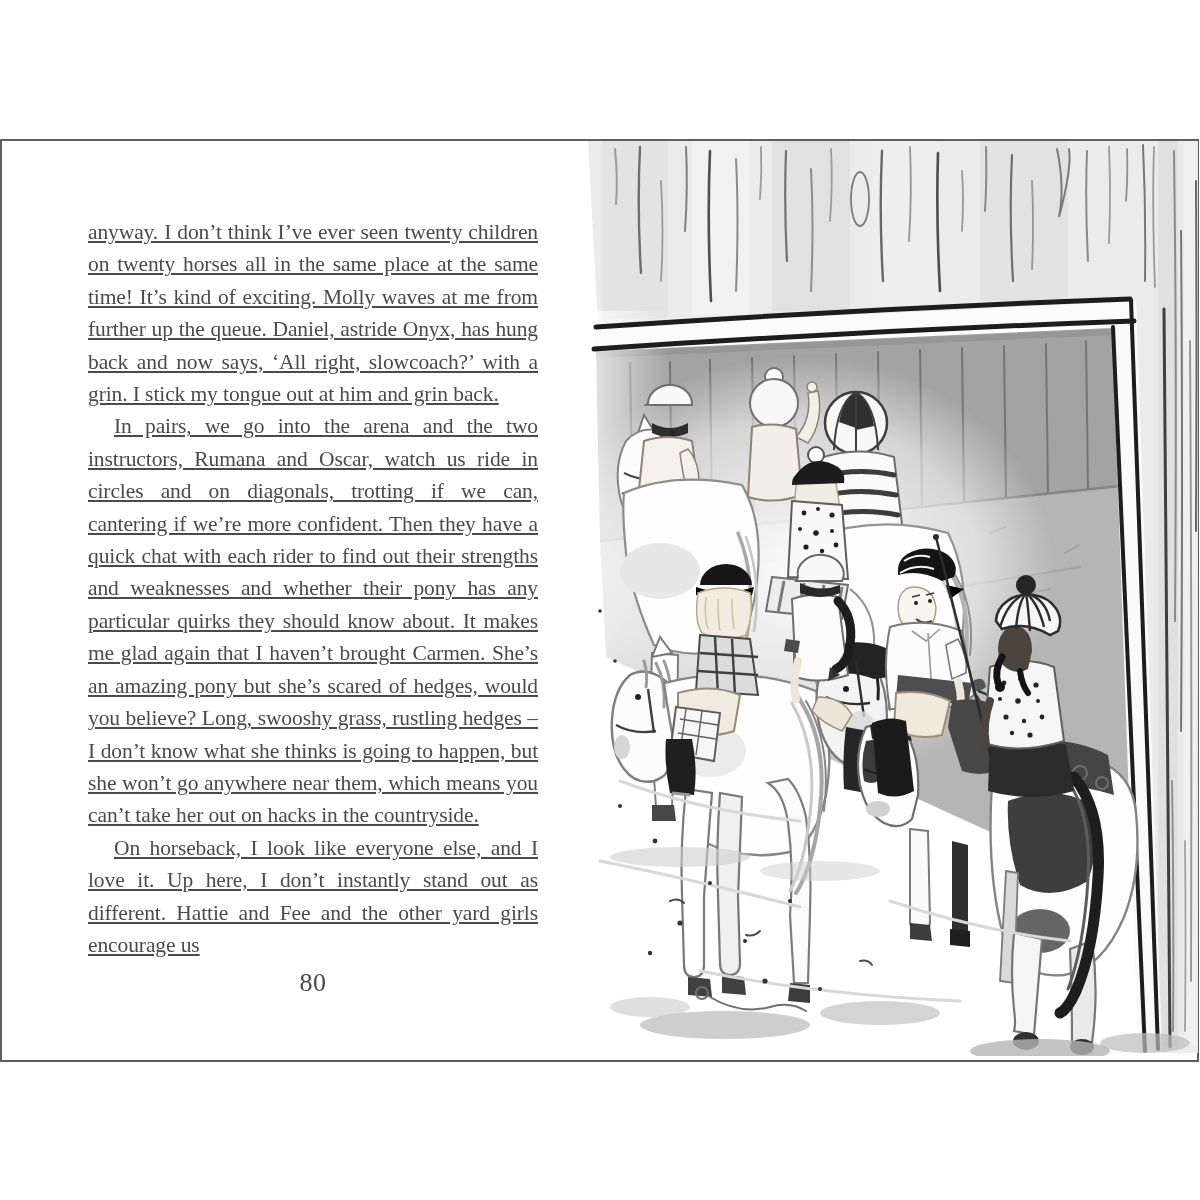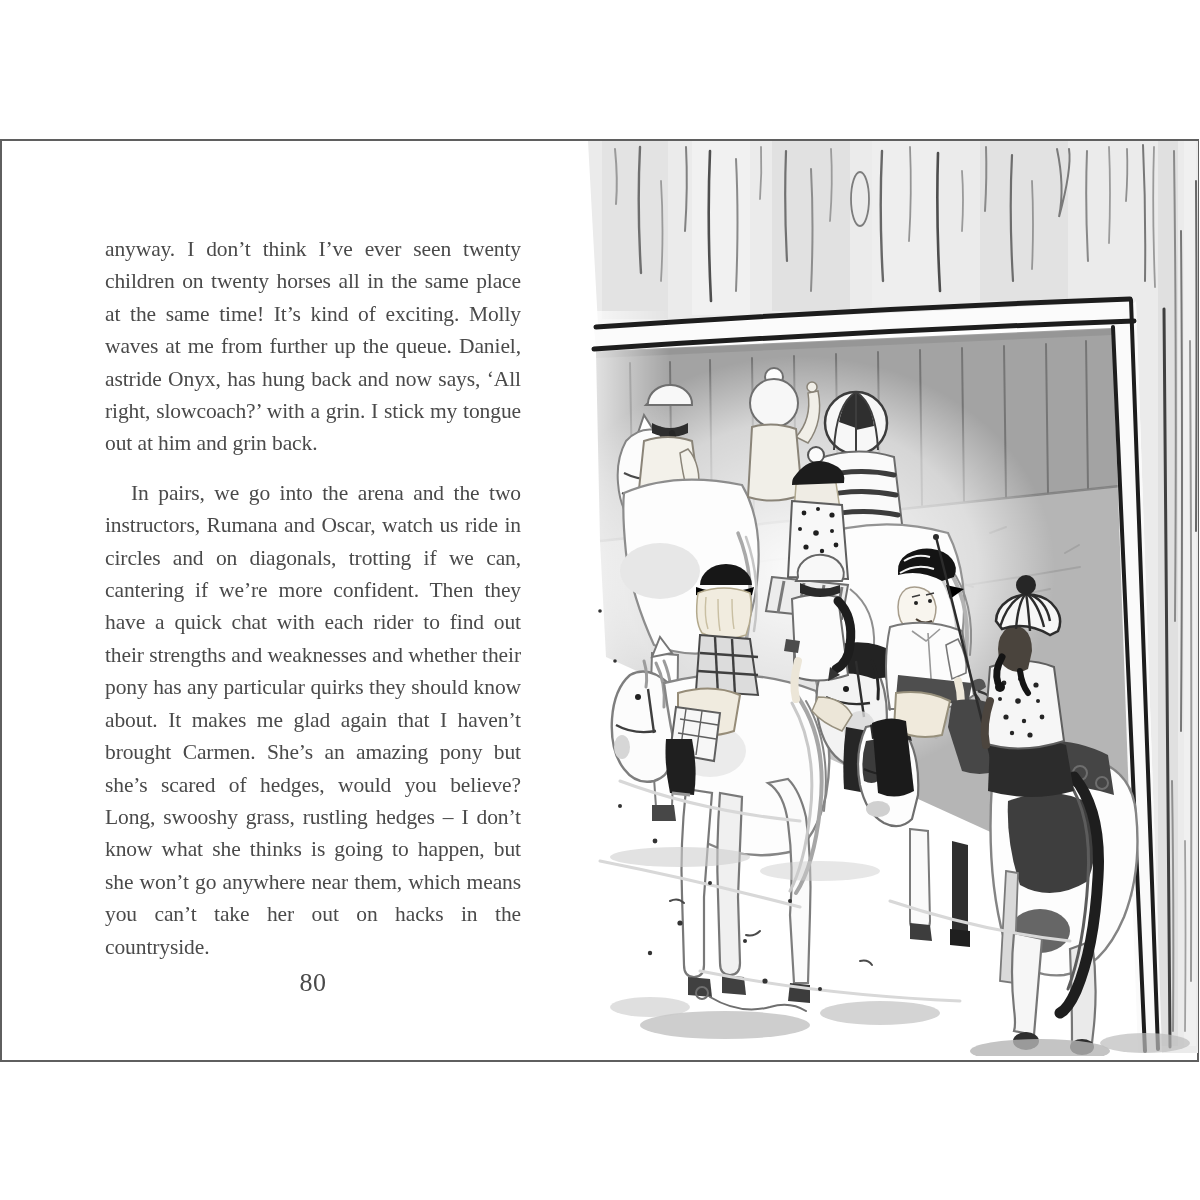--- a/index.html
+++ b/index.html
@@ -3,35 +3,36 @@
 <meta charset="utf-8">
 <style>
   html,body{margin:0;padding:0;background:#ffffff;}
   body{width:1200px;height:1200px;position:relative;overflow:hidden;
        font-family:"Liberation Serif", serif;}
   .page-frame{position:absolute;left:0;top:139px;width:1195px;height:919px;
        border:2px solid #5f5f5f;background:#ffffff;}
   .text-column{position:absolute;left:88px;top:216px;width:450px;
        color:#4a4a4a;font-size:21.5px;line-height:32.4px;
        text-align:justify;letter-spacing:-0.1px;}
-  .text-column p{margin:17px;padding:0;}
+  .text-column p{margin:0;padding:0;text-decoration:underline;}
   .text-column p.indented{text-indent:26px;}
   .page-number{position:absolute;left:88px;top:968px;width:450px;
        text-align:center;color:#4a4a4a;font-size:26px;letter-spacing:0.5px;}
   .illustration{position:absolute;left:560px;top:141px;width:638px;height:915px;}
   svg{display:block;}
 </style>
 </head>
 <body>
 
 <div class="page-frame"></div>
 
 <div class="text-column">
   <p>anyway. I don’t think I’ve ever seen twenty children on twenty horses all in the same place at the same time! It’s kind of exciting. Molly waves at me from further up the queue. Daniel, astride Onyx, has hung back and now says, ‘All right, slowcoach?’ with a grin. I stick my tongue out at him and grin back.</p>
   <p class="indented">In pairs, we go into the arena and the two instructors, Rumana and Oscar, watch us ride in circles and on diagonals, trotting if we can, cantering if we’re more confident. Then they have a quick chat with each rider to find out their strengths and weaknesses and whether their pony has any particular quirks they should know about. It makes me glad again that I haven’t brought Carmen. She’s an amazing pony but she’s scared of hedges, would you believe? Long, swooshy grass, rustling hedges – I don’t know what she thinks is going to happen, but she won’t go anywhere near them, which means you can’t take her out on hacks in the countryside.</p>
+  <p class="indented">On horseback, I look like everyone else, and I love it. Up here, I don’t instantly stand out as different. Hattie and Fee and the other yard girls encourage us</p>
 </div>
 
 <div class="page-number">80</div>
 
 <div class="illustration" role="img" aria-label="Black-and-white ink and wash illustration of children on ponies queuing through the open doorway of a wooden barn arena, with an instructor on horseback looking back">
 <svg width="638" height="915" viewBox="0 0 638 915" xmlns="http://www.w3.org/2000/svg">
   <defs>
     <linearGradient id="fadeL" x1="0" y1="0" x2="1" y2="0">
       <stop offset="0" stop-color="#ffffff" stop-opacity="1"></stop>
       <stop offset="1" stop-color="#ffffff" stop-opacity="0"></stop>

